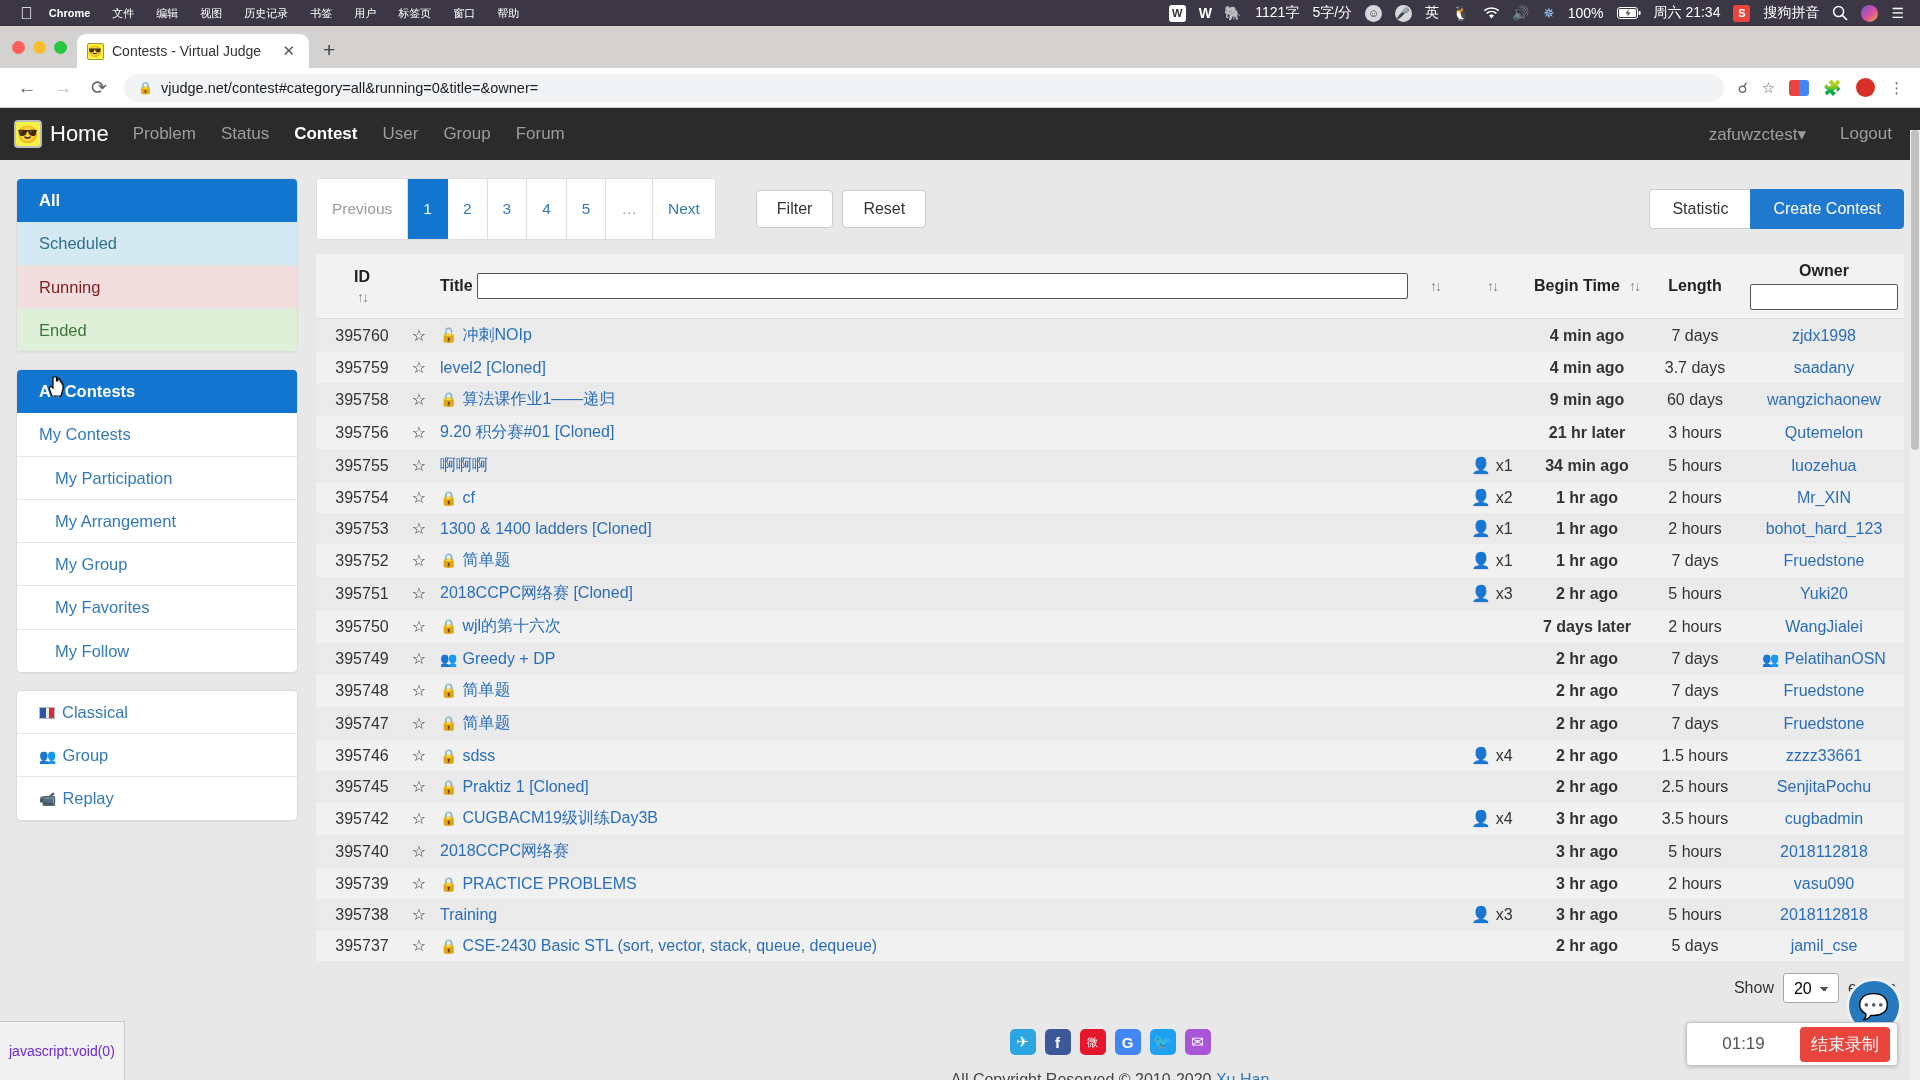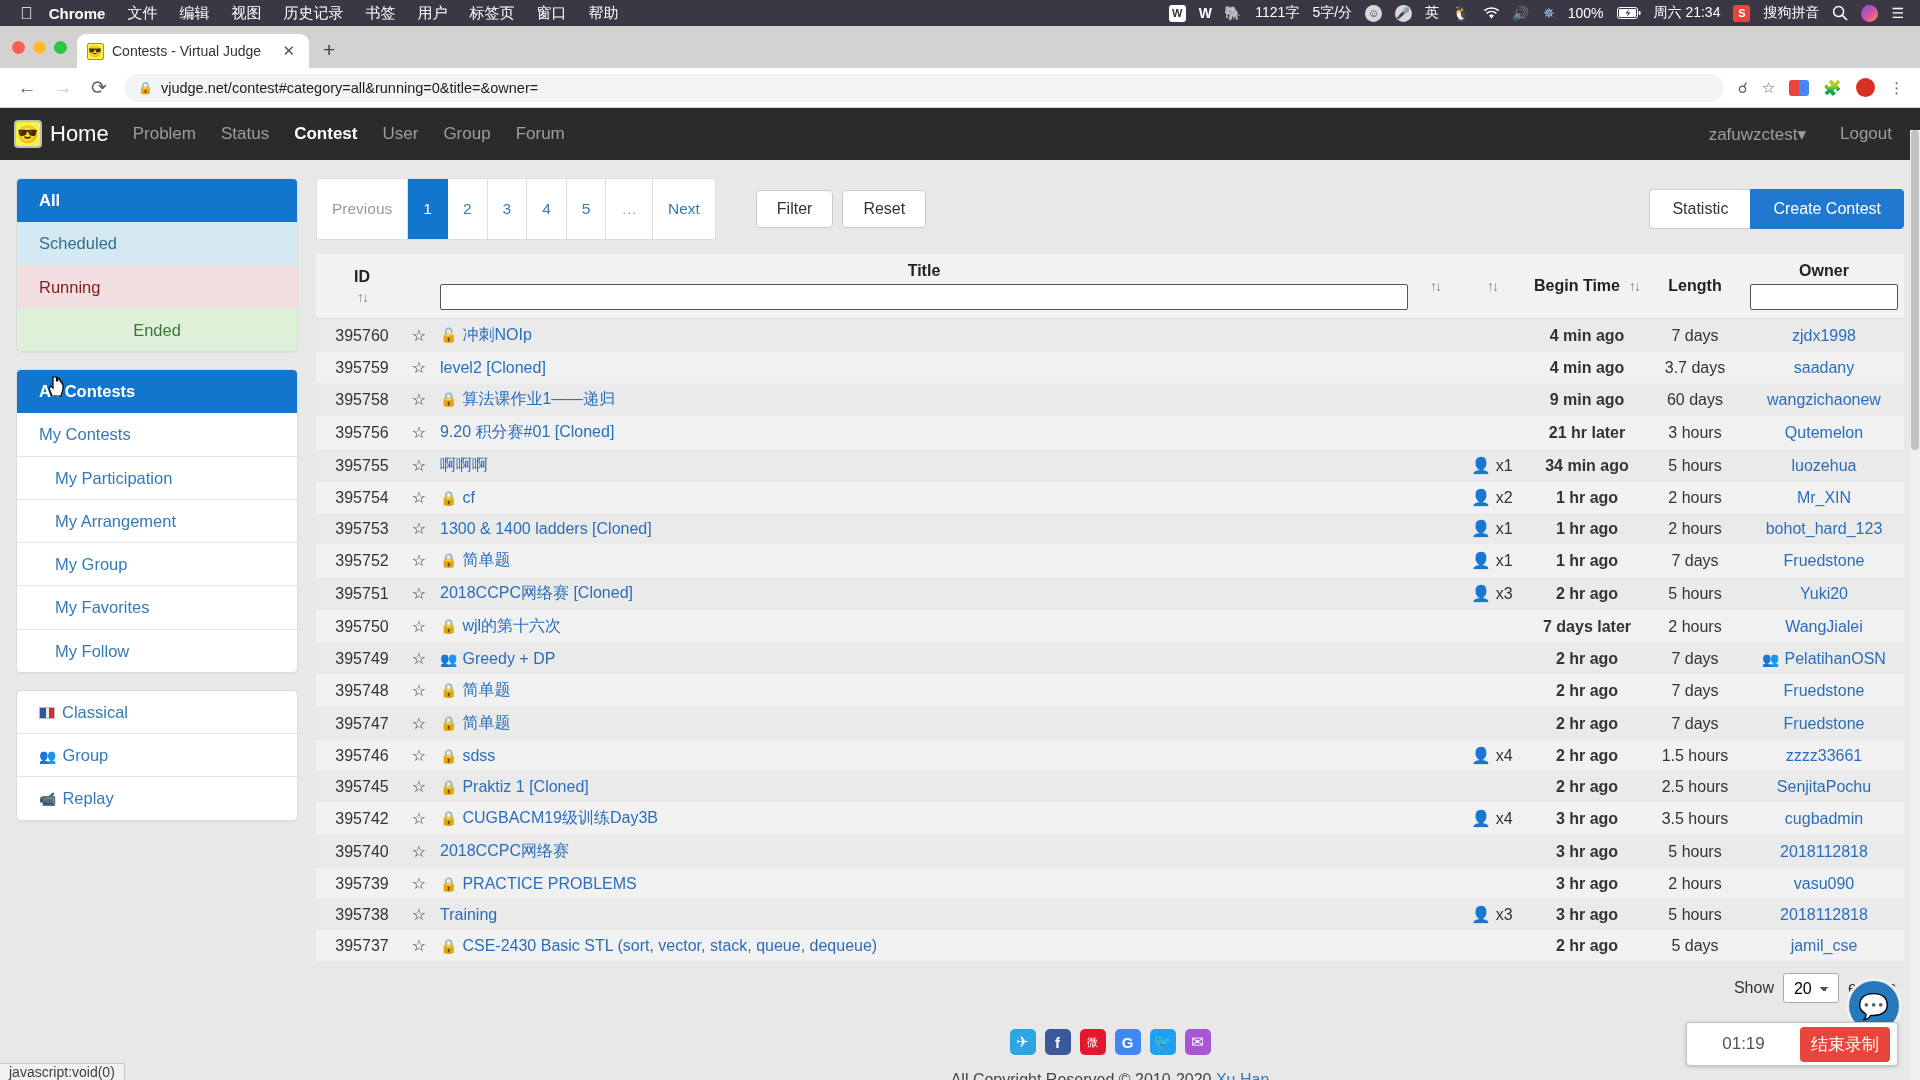--- a/index.html
+++ b/index.html
@@ -13,21 +13,21 @@
   
   #mac-menubar {
     height: 26px; width: 100%;
     background: #3c3744;
     display: flex; align-items: center;
     color: #fff; font-size: 15px;
     padding: 0 10px;
     position: relative; z-index: 50;
   }
   #mac-menubar .apple { font-size: 17px; margin: 0 16px 0 10px; line-height: 1; }
-  #mac-menubar .mi { margin-right: 22px; font-size: 15px; white-space: nowrap; }
+  #mac-menubar .mi { margin-right: 22px; font-size: 11px; white-space: nowrap; }
   #mac-menubar .mi.bold { font-weight: bold; }
   #mac-menubar .right { margin-left: auto; display: flex; align-items: center; gap: 13px; padding-right: 6px; }
   #mac-menubar .right .it { font-size: 14px; display:flex; align-items:center; white-space:nowrap; }
   .sqicon {
     display: inline-flex; align-items: center; justify-content: center;
     width: 17px; height: 17px; border-radius: 3px;
     background: #fff; color: #333; font-size: 11px; font-weight: bold;
   }
   .round-badge {
     display:inline-flex;align-items:center;justify-content:center;
@@ -105,21 +105,21 @@
     box-shadow: 0 1px 1px rgba(0,0,0,.04);
   }
   .panel .li {
     padding: 10px 22px; font-size: 16.5px; color: #337ab7;
     border-bottom: 1px solid #e6e6e6; line-height: 1.35;
   }
   .panel .li:last-child { border-bottom: none; }
   .panel .li.active { background: #1275ce; color: #fff; font-weight: bold; border-color: #1275ce; }
   .panel .li.sched { background: #d5e9f2; color: #31708f; }
   .panel .li.running { background: #f2dede; color: #7f1d1d; }
-  .panel .li.ended { background: #dff0d8; color: #3c763d; text-align: center; }
+  .panel .li.ended { background: #dff0d8; color: #3c763d; }
   .panel .li.indent { padding-left: 38px; }
   .panel .li .ic { margin-right: 6px; font-size: 14px; }
   .flagicon {
     display:inline-block;width:16px;height:12px;margin-right:7px;vertical-align:-1px;
     background:
       linear-gradient(to right,#2a55a5 0 45%, #e8e8e8 45% 62%, #d03030 62% 100%);
     border:1px solid #bbb;
   }
 
   
@@ -202,21 +202,21 @@
   #footer { text-align: center; padding-top: 26px; color: #444; font-size: 16px; }
   #social { display: flex; justify-content: center; gap: 9px; margin-bottom: 16px; }
   .soc { width: 26px; height: 26px; border-radius: 5px; display: flex; align-items: center; justify-content: center; color: #fff; font-size: 15px; }
   #footer .cp a { color: #337ab7; text-decoration: none; }
   #footer .srv { margin-top: 5px; color: #555; font-size: 15px; }
 
   
   #status-bubble {
     position: absolute; left: 0; bottom: 0; background: #f1f1f1;
     border: 1px solid #c9c9c9; border-left: none; border-bottom: none;
-    padding: 0 9px; font-size: 14px; color: #404040; z-index: 40;
+    padding: 21px 9px; font-size: 14px; color: #6d28d9; z-index: 40;
   }
   
   #recorder {
     position: absolute; right: 22px; bottom: 14px;
     width: 212px; height: 44px; background: #fff;
     border: 1px solid #c4c4c4; border-radius: 4px;
     display: flex; align-items: center; justify-content: space-between;
     padding: 0 7px 0 0; box-shadow: 0 1px 4px rgba(0,0,0,.2); z-index: 45;
   }
   #recorder .time { flex: 1; text-align: center; font-size: 17px; color: #555; }
@@ -417,21 +417,21 @@
           <thead>
             <tr>
               <th class="c-id">
                 <div class="th-inner">
                   <span>ID</span>
                   <span class="sorticon">↑↓</span>
                 </div>
               </th>
               <th class="c-star"></th>
               <th class="c-title">
-                <div style="display:flex;flex-direction:column;gap:4px;align-items:center;">
+                <div style="display:flex;gap:4px;align-items:center;">
                   <span>Title</span>
                   <input class="filter-input" value="" style="">
                 </div>
               </th>
               <th style="width:42px;">
                 <div class="th-inner">
                     <span class="sorticon">↑↓</span>
                   </div>
               </th>
               <th class="c-ppl">

